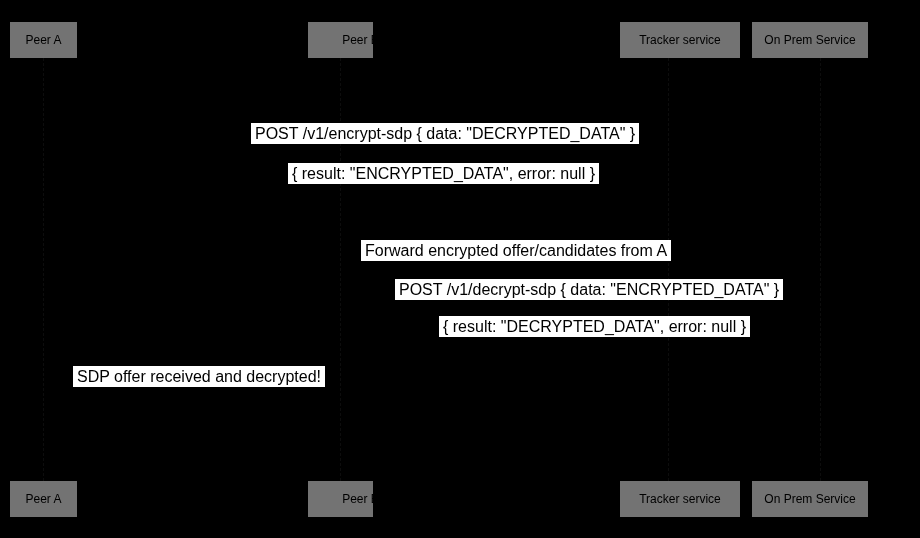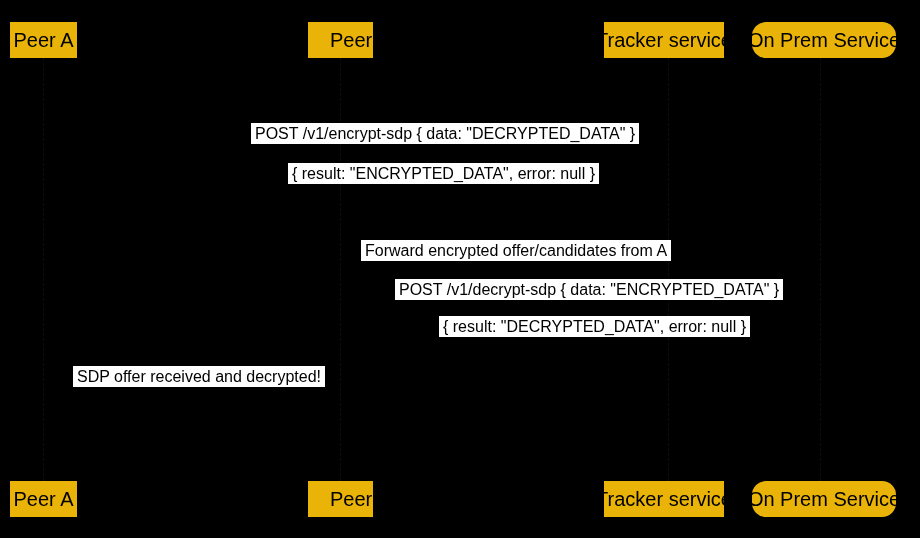--- a/index.html
+++ b/index.html
@@ -12,35 +12,35 @@
     width: 920px;
     height: 538px;
     background: #000000;
     overflow: hidden;
     font-family: "Liberation Sans", sans-serif;
   }
   
   .participant {
     position: absolute;
     height: 36px;
-    background: #eab308;
+    background: #737373;
     color: #000000;
     display: flex;
     align-items: center;
     justify-content: center;
-    font-size: 20px;
+    font-size: 12px;
     white-space: nowrap;
     box-sizing: border-box;
   }
   .row-top    { top: 22px; }
   .row-bottom { top: 481px; }
   .p-peer-a   { left: 10px;  width: 67px;  }
   .p-peer-b   { left: 308px; width: 65px; padding-left: 40px;  }
-  .p-tracker  { left: 604px; width: 120px; }
-  .p-onprem   { left: 752px; width: 144px; border-radius: 14px; }
+  .p-tracker  { left: 620px; width: 120px; }
+  .p-onprem   { left: 752px; width: 116px; }
 
   
   .lifeline {
     position: absolute;
     top: 58px;
     height: 423px;
     width: 0;
     border-left: 1px dashed #0d0d0d;
   }
   .l-peer-a  { left: 43px;  }

